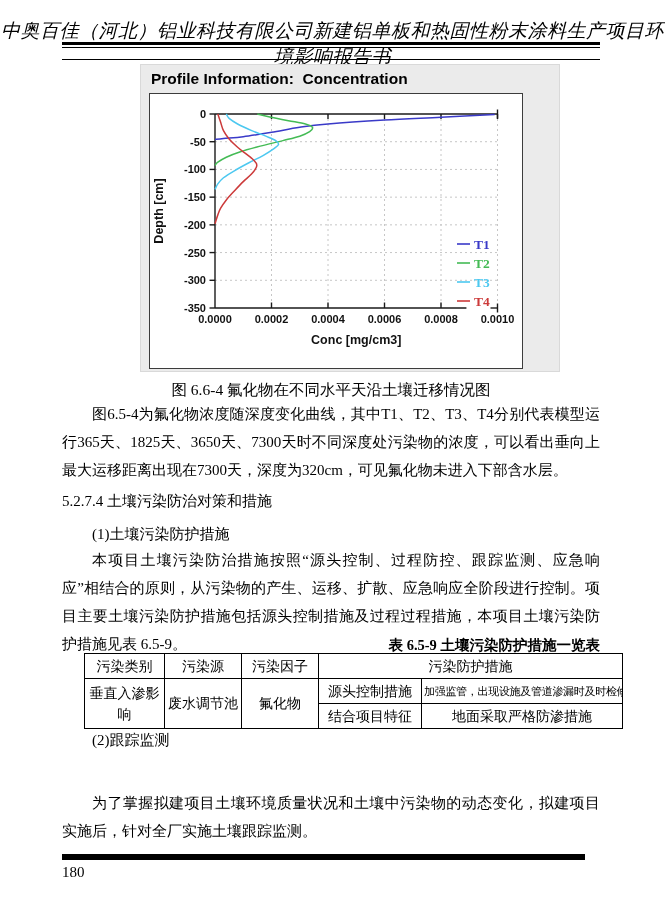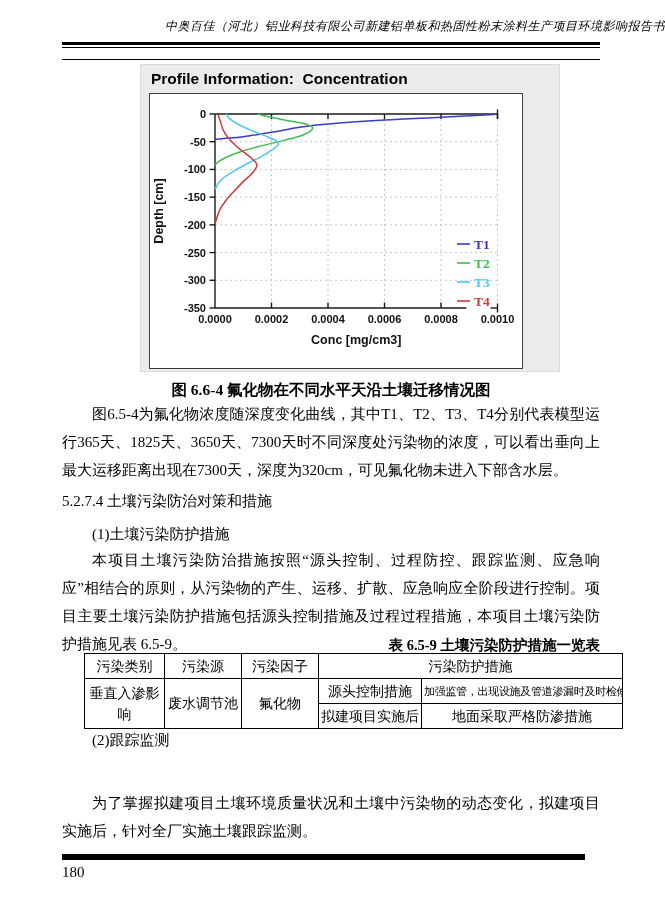--- a/index.html
+++ b/index.html
@@ -1,35 +1,35 @@
 <!DOCTYPE html>
 <html><head>
 <meta charset="utf-8">
 <style>
   html,body{margin:0;padding:0;background:#ffffff;}
   .page{position:relative;width:665px;height:924px;background:#fff;
         font-family:"Liberation Serif",serif;color:#000;overflow:hidden;}
   
-  .hdr-title{position:absolute;left:0;top:18px;width:100%;text-align:right;
-             font-size:12px;letter-spacing:.5px;font-style:italic;}
+  .hdr-title{position:absolute;left:0;top:18px;width:100%;text-align:center;
+             font-size:19px;letter-spacing:.5px;font-style:italic;}
   .rule{position:absolute;left:62px;width:538px;background:#000;}
   .rule-thick{top:42px;height:3px;}
   .rule-thin{top:47px;height:1px;}
   .rule-single{top:59px;height:1px;}
   
   .chart-panel{position:absolute;left:140px;top:64px;width:420px;height:308px;
                background:#ebebeb;border:1px solid #d9d9d9;box-sizing:border-box;}
   .chart-title{position:absolute;left:10px;top:5px;
                font-family:"Liberation Sans",sans-serif;font-weight:bold;
                font-size:15.5px;color:#000;white-space:pre;}
   .plot-svg{position:absolute;left:8px;top:28px;background:#ffffff;
             border:1px solid #3c3c3c;}
   
   .txt{position:absolute;left:62px;width:538px;font-size:15px;line-height:28px;}
-  .caption{top:376px;text-align:center;font-weight:bold;font-size:15.5px;}
+  .caption{top:376px;text-align:center;font-weight:normal;font-size:15.5px;}
   .para{text-align:justify;text-indent:2em;}
   .p1{top:400px;}
   .heading{top:487px;}
   .item{text-indent:2em;}
   .i1{top:520px;}
   .p2{top:546px;}
   .tbl-title{top:631px;text-align:right;font-weight:bold;font-size:14.5px;}
   .i2{top:726px;}
   .p3{top:789px;}
   .p4{top:810px;text-indent:2em;}
@@ -166,21 +166,21 @@
         <th colspan="2">污染防护措施</th>
       </tr>
       <tr>
         <td class="narrow" rowspan="2">垂直入渗影响</td>
         <td class="narrow" rowspan="2">废水调节池</td>
         <td rowspan="2">氟化物</td>
         <td>源头控制措施</td>
         <td class="desc fit">加强监管，出现设施及管道渗漏时及时检修</td>
       </tr>
       <tr>
-        <td>拟建项目实施后</td>
+        <td>结合项目特征</td>
         <td class="desc">地面采取严格防渗措施</td>
       </tr>
     </tbody>
       </table>
   </div>
 
   <div class="txt item i2">(2)跟踪监测</div>
   <div class="txt para p3">为了掌握拟建项目土壤环境质量状况和土壤中污染物的动态变化，拟建项目实施后，针对全厂实施土壤跟踪监测。</div>
 
   <div class="footer-bar"></div>

